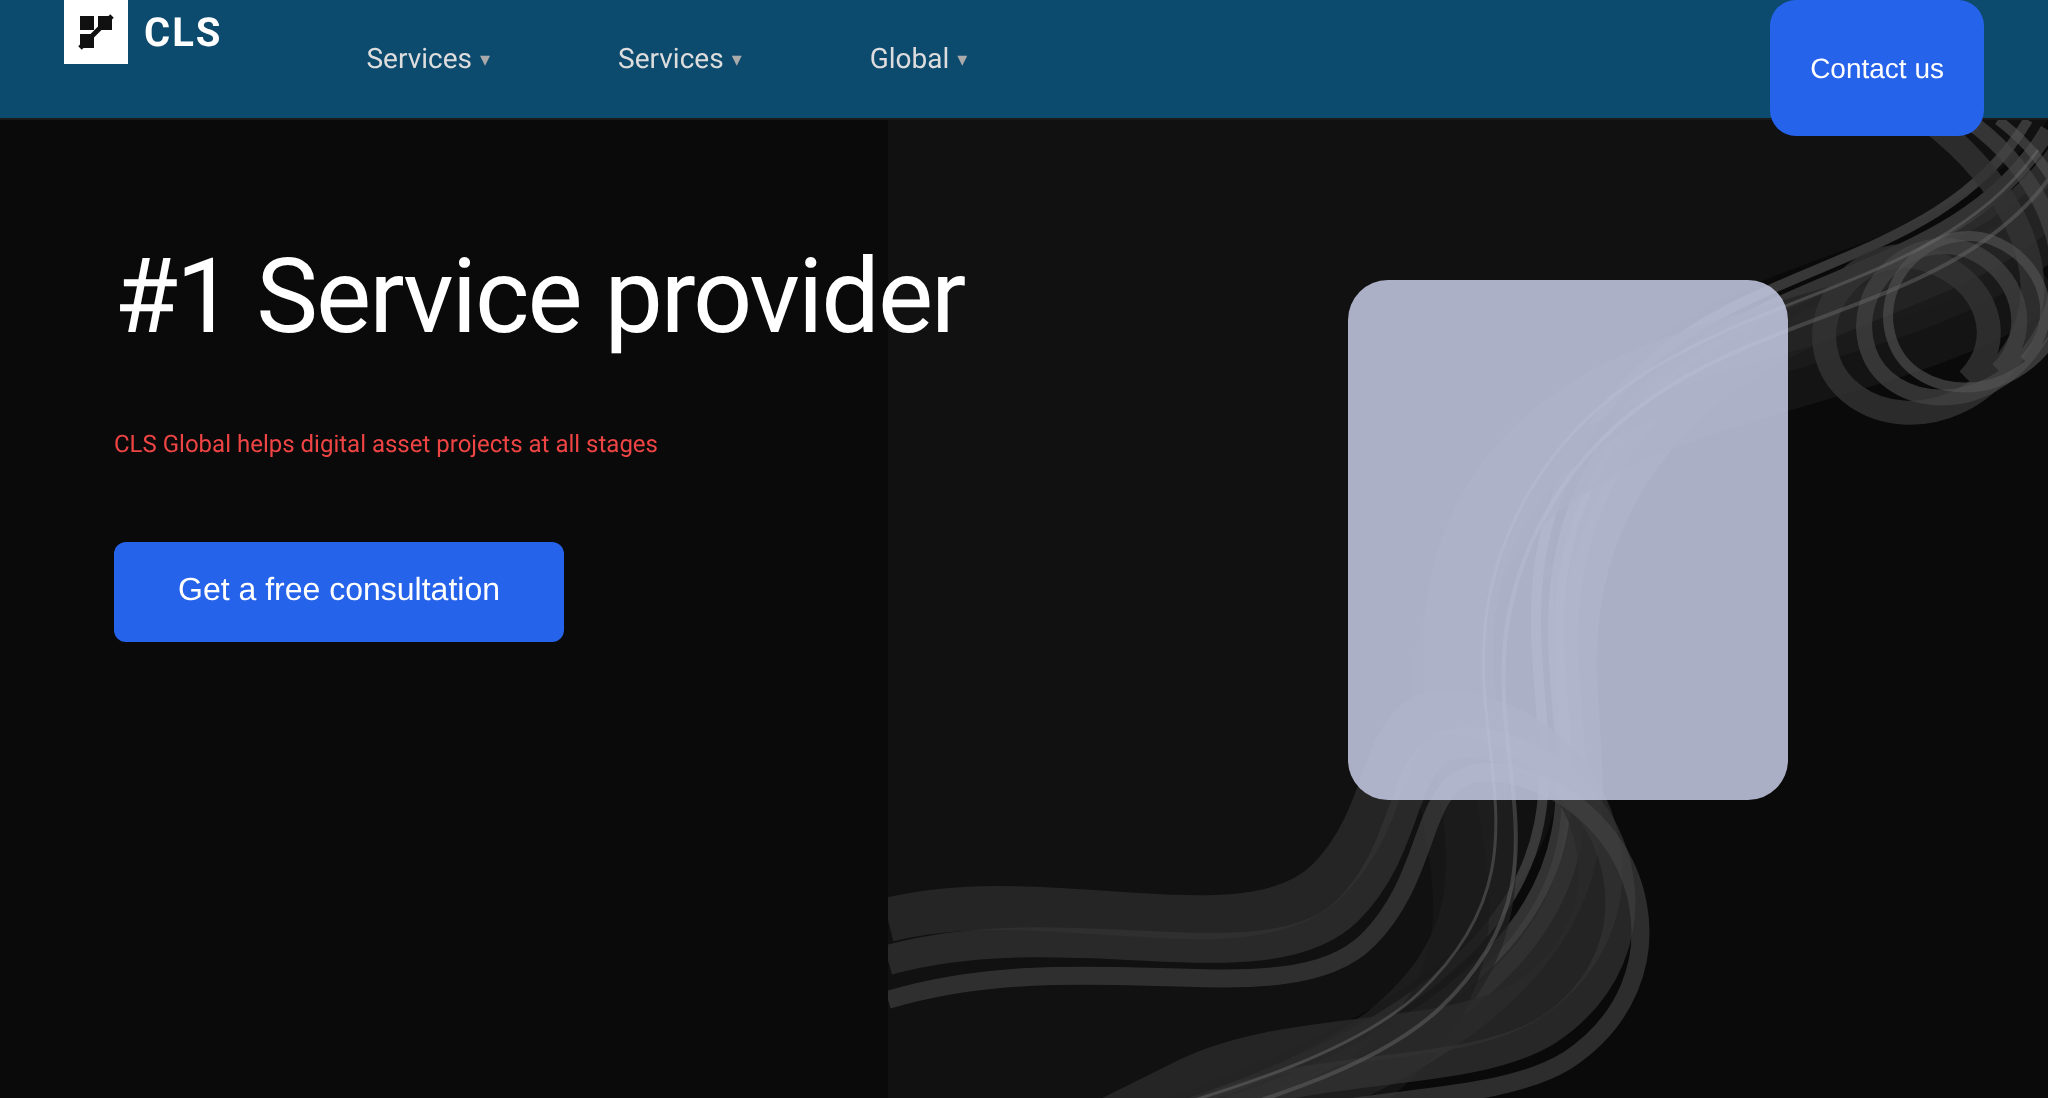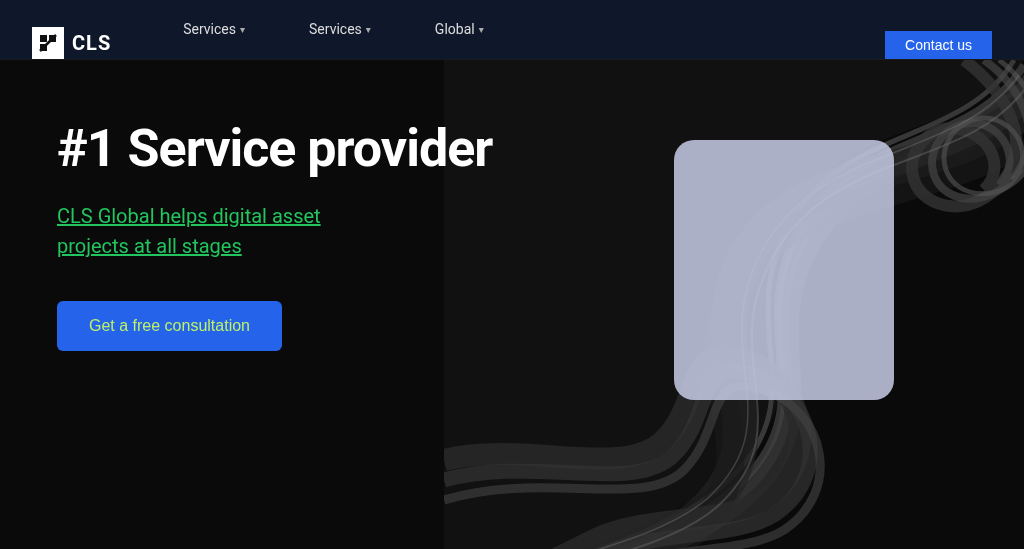--- a/index.html
+++ b/index.html
@@ -13,24 +13,24 @@
       height: 549px;
       overflow: hidden;
       background-color: #0a0a0a;
       font-family: -apple-system, BlinkMacSystemFont, 'Segoe UI', Roboto, sans-serif;
       color: #ffffff;
     }
 
     
     .navbar {
       display: flex;
-      align-items: flex-end;
+      align-items: flex-start;
       height: 60px;
       padding: 0 32px;
-      background-color: #0f172a;
+      background-color: #0c4a6e;
       border-bottom: 1px solid #1a1a1a;
       position: relative;
       z-index: 10;
     }
 
     .logo-area {
       display: flex;
       align-items: center;
       gap: 8px;
       margin-right: 48px;
@@ -82,22 +82,22 @@
     }
 
     .nav-right {
       margin-left: auto;
     }
 
     .contact-btn {
       background: #2563eb;
       color: #ffffff;
       border: none;
-      border-radius: 0;
-      padding: 6px 20px;
+      border-radius: 13px;
+      padding: 26px 20px;
       font-size: 14px;
       font-weight: 500;
       cursor: pointer;
     }
 
     
     .hero {
       position: relative;
       width: 1024px;
       height: 489px;
@@ -131,39 +131,38 @@
     .hero-content {
       position: absolute;
       left: 57px;
       top: 60px;
       z-index: 5;
       max-width: 500px;
     }
 
     .hero-headline {
       font-size: 52px;
-      font-weight: 700;
+      font-weight: 400;
       line-height: 1.1;
       color: #ffffff;
-      margin-bottom: 24px;
+      margin-bottom: 36px;
       letter-spacing: -1px;
     }
 
     .hero-sub {
-      font-size: 20px;
-      color: #22c55e;
+      font-size: 12px;
+      color: #ef4444;
       line-height: 1.5;
       margin-bottom: 40px;
       max-width: 280px;
-      text-decoration: underline;
     }
 
     .cta-btn {
       background: #2563eb;
-      color: #bef264;
+      color: #ffffff;
       border: none;
       border-radius: 6px;
       padding: 16px 32px;
       font-size: 16px;
       font-weight: 500;
       cursor: pointer;
       display: inline-block;
     }
   </style>
 </head>

